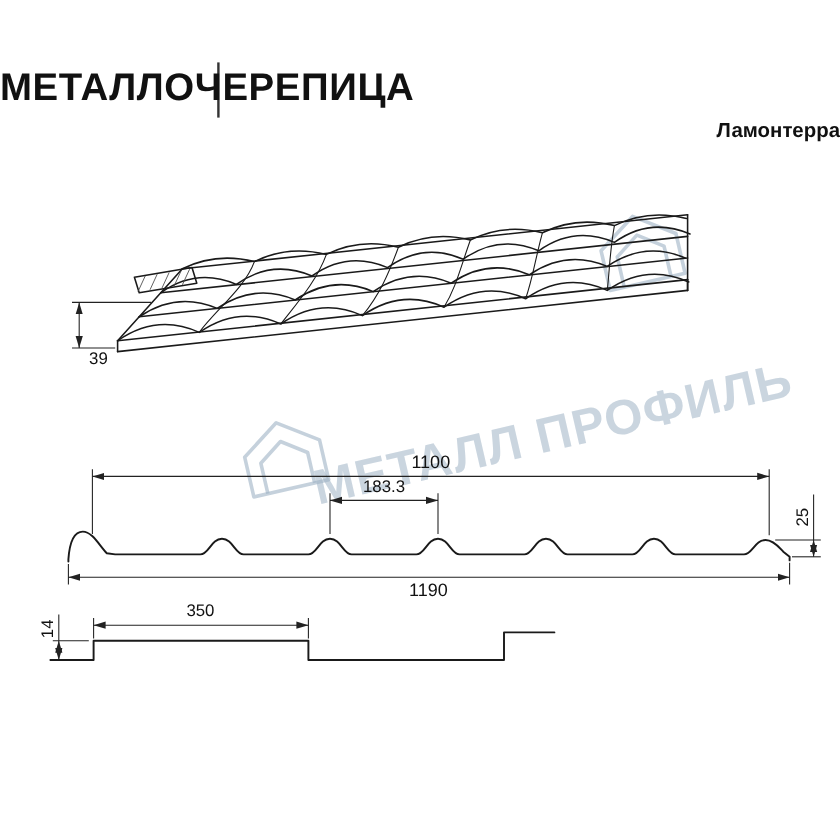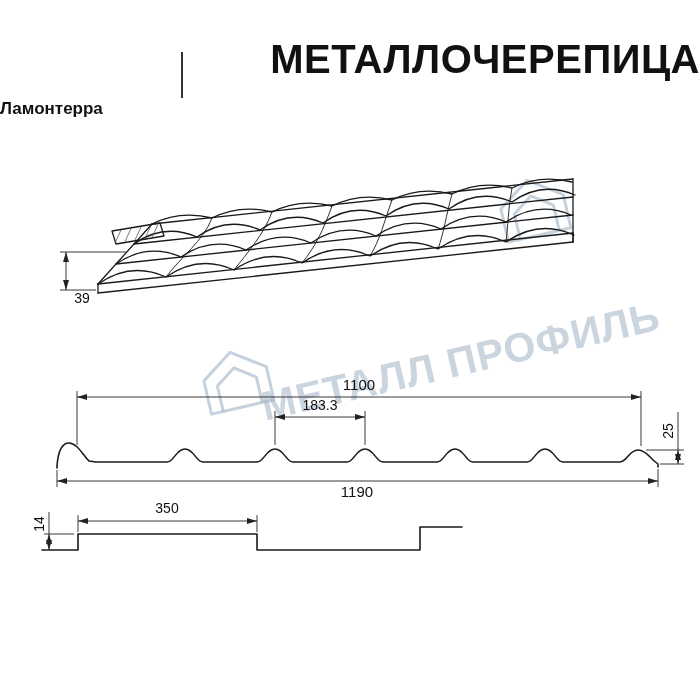--- a/index.html
+++ b/index.html
@@ -1,25 +1,25 @@
 <!DOCTYPE html>
 <html><head>
 <meta charset="utf-8">
 <style>
   html,body{margin:0;padding:0;background:#fff;}
   .canvas{
     position:relative;width:700px;height:700px;background:#ffffff;
     font-family:"Liberation Sans",sans-serif;overflow:hidden;
   }
   .title{
-    position:absolute;top:37px;left:0;width:100%;text-align:right;
-    font-size:40px;font-weight:bold;letter-spacing:.5px;color:#111;z-index:3;
+    position:absolute;top:54px;left:0;width:100%;text-align:left;
+    font-size:32px;font-weight:bold;letter-spacing:.5px;color:#111;z-index:3;
   }
   .subtitle{
-    position:absolute;top:99px;left:0;width:100%;text-align:left;
+    position:absolute;top:99px;left:0;width:100%;text-align:right;
     font-size:17px;font-weight:600;color:#111;z-index:3;
   }
   .header-divider{
     position:absolute;left:181px;top:52px;width:1.5px;height:46px;background:#333;z-index:3;
   }
   .watermark-text{
     position:absolute;left:262px;top:384px;height:46px;line-height:46px;
     transform:rotate(-13deg);transform-origin:0 50%;
     font-size:41px;font-weight:bold;letter-spacing:1px;white-space:nowrap;
     color:rgba(158,178,197,0.55);z-index:1;

